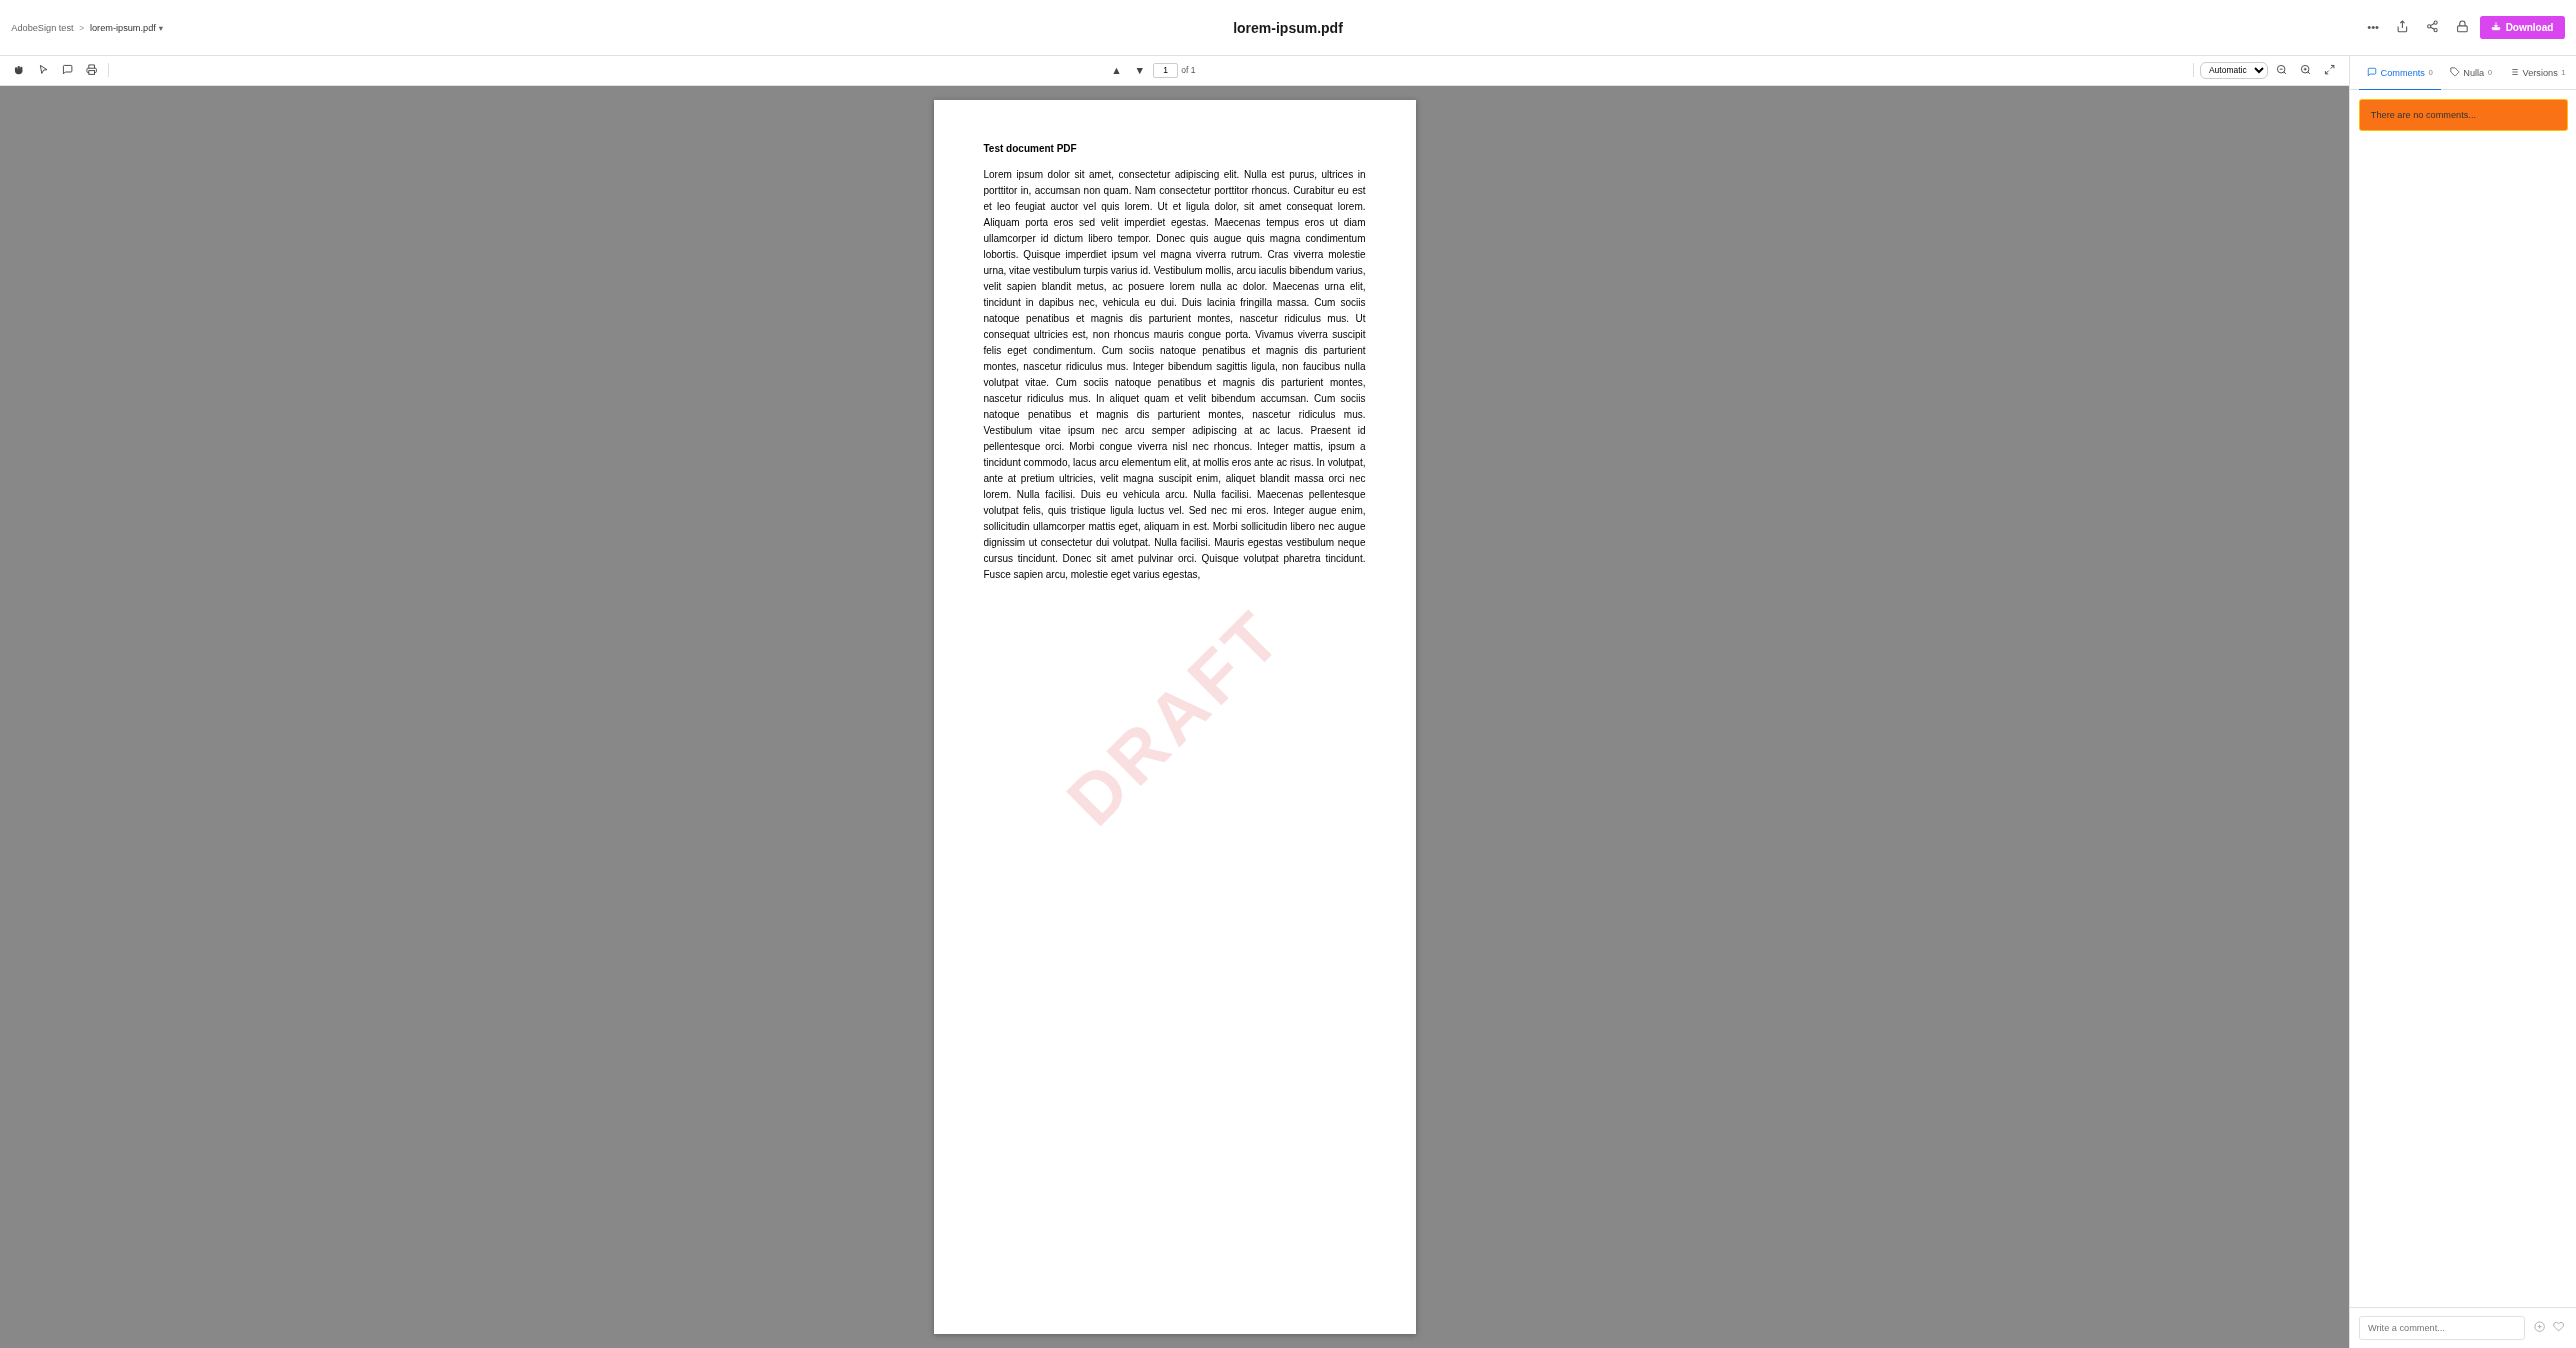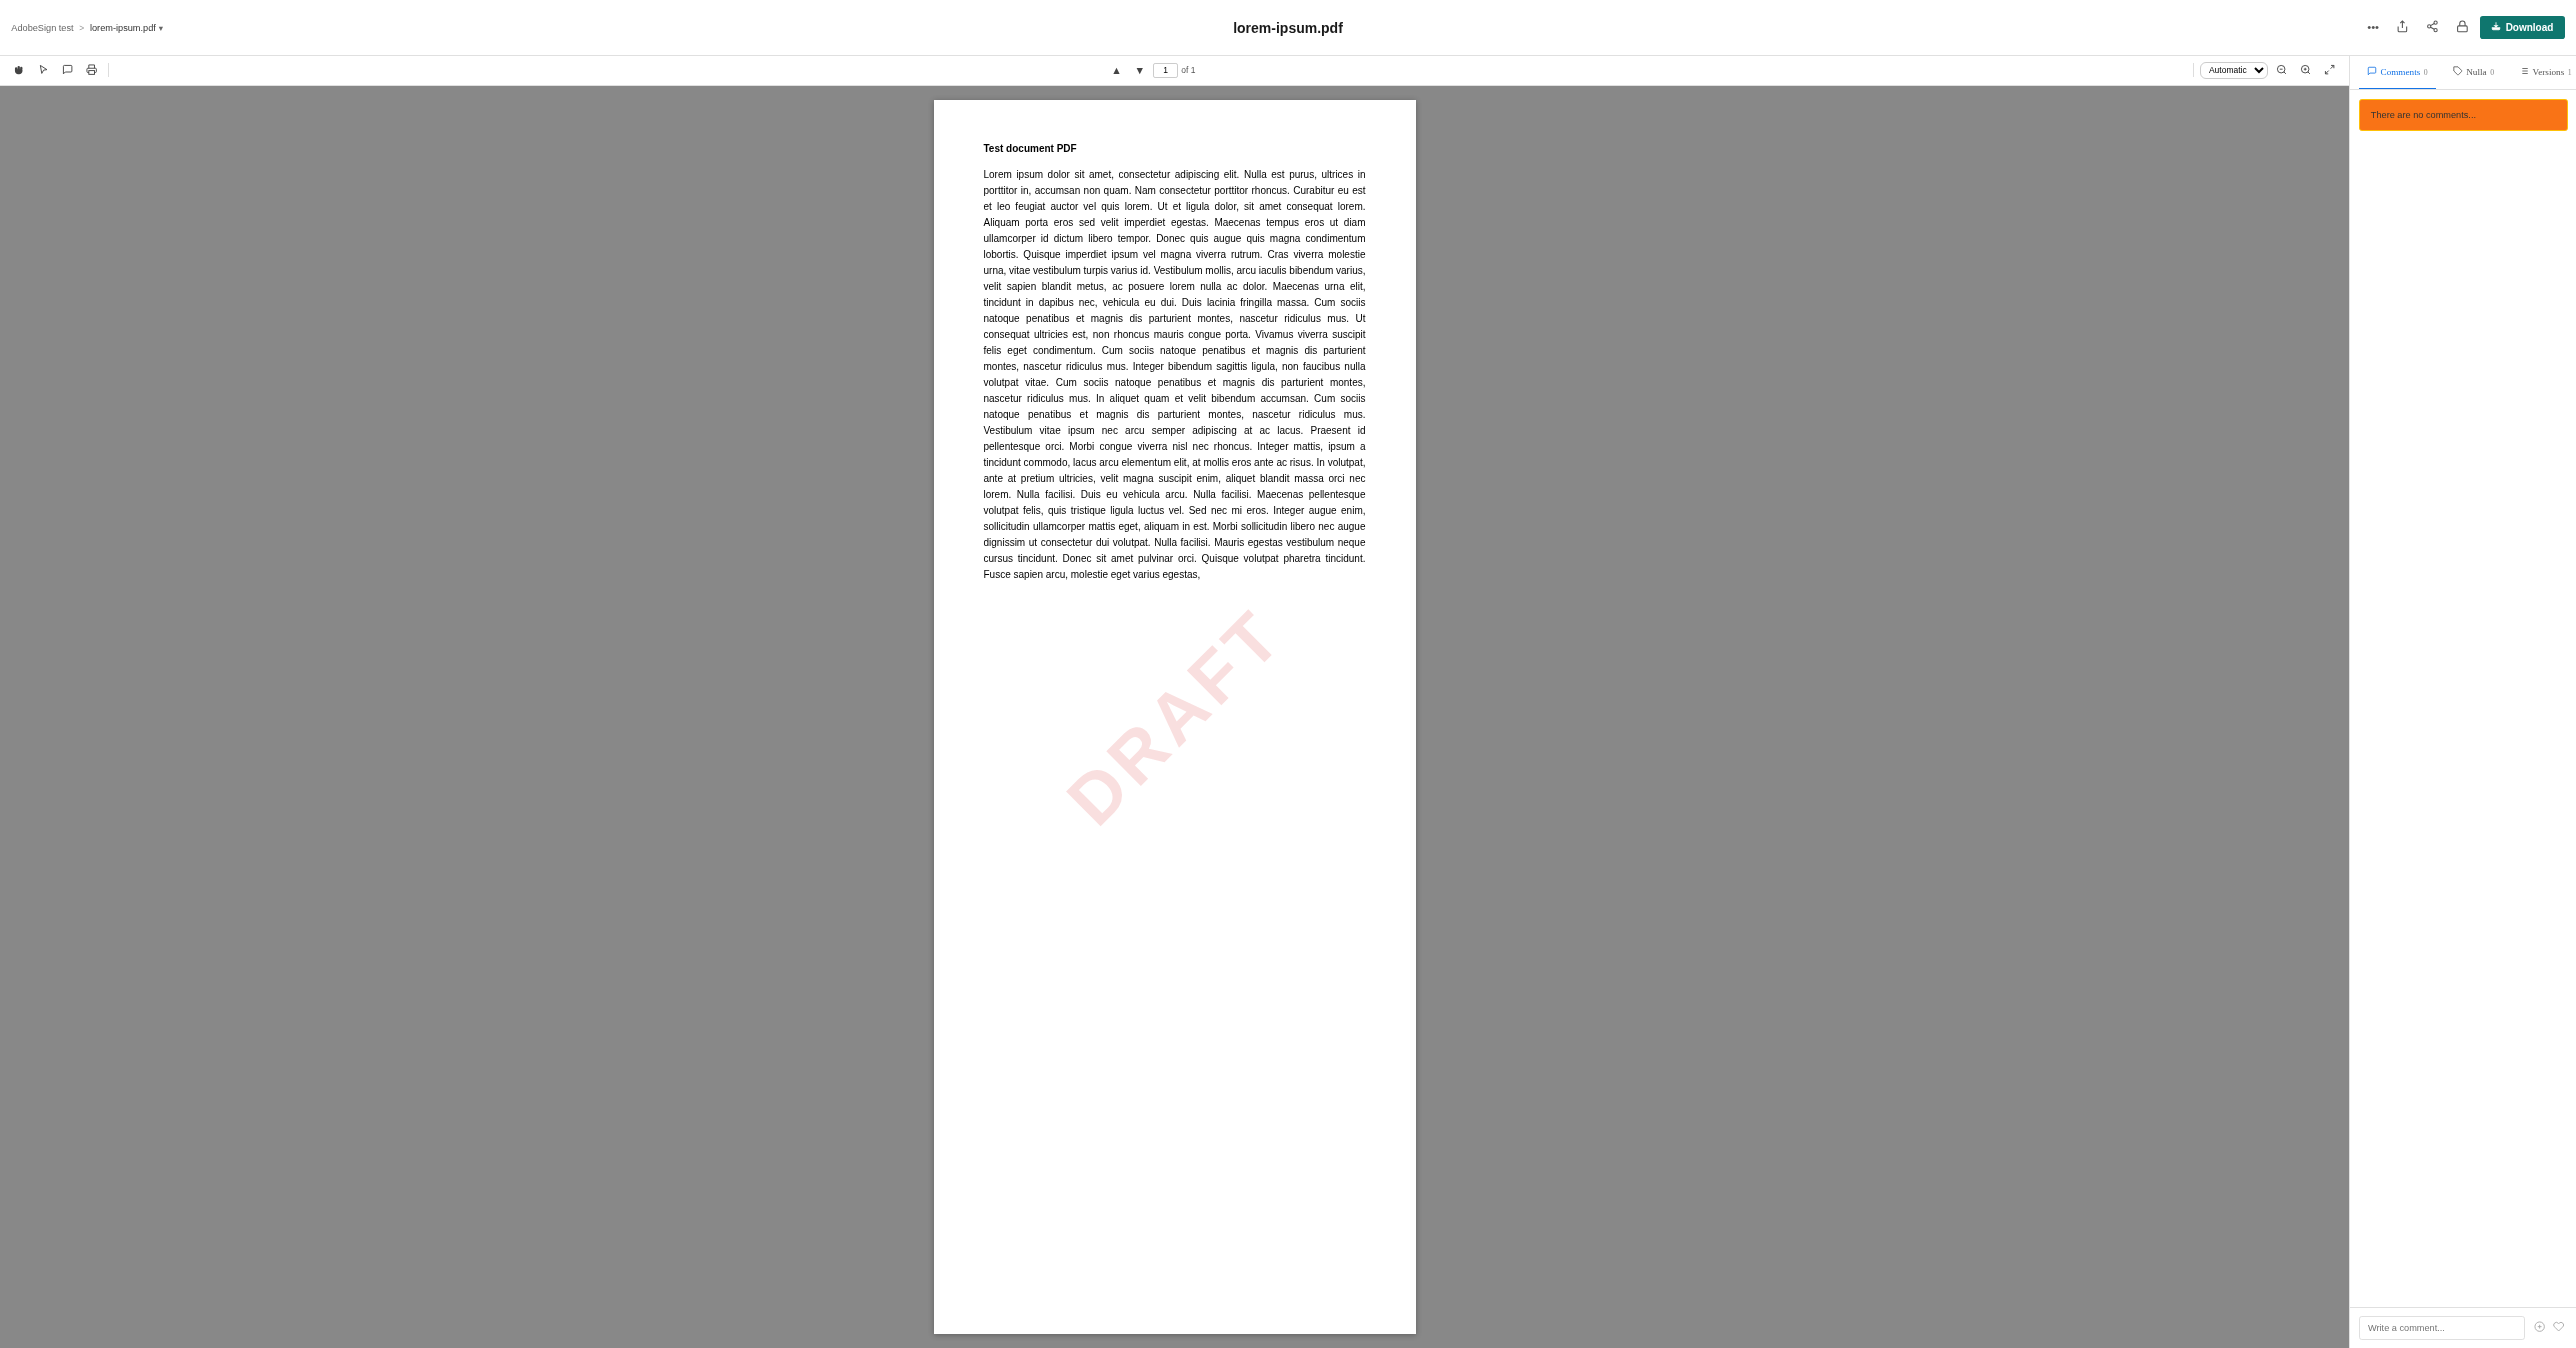--- a/index.html
+++ b/index.html
@@ -49,21 +49,21 @@
       cursor: pointer;
       padding: 4.3px 5.7px;
       border-radius: 2.8px;
       color: #555;
       font-size: 11.3px;
       display: flex;
       align-items: center;
       justify-content: center;
     }
     .download-btn {
-      background: #0f766e;
+      background: #d946ef;
       color: white;
       border: none;
       border-radius: 2.8px;
       padding: 5.7px 11.3px;
       font-size: 10px;
       font-weight: 600;
       cursor: pointer;
       display: flex;
       align-items: center;
       gap: 4.3px;
@@ -193,26 +193,25 @@
       width: 227px;
       background: #fff;
       border-left: 0.7px solid #e0e0e0;
       display: flex;
       flex-direction: column;
       flex-shrink: 0;
     }
 
     .right-panel-tabs {
       display: flex;
-      align-items: flex-start;
+      align-items: flex-end;
       border-bottom: 0.7px solid #e0e0e0;
       padding: 0 8.5px;
       height: 34px;
-      gap: 8px;
-      font-family: Liberation Serif, serif;
+      gap: 0;
     }
 
     .panel-tab {
       display: flex;
       align-items: center;
       gap: 3.5px;
       padding: 10px 8.5px;
       font-size: 9.2px;
       cursor: pointer;
       color: #555;

